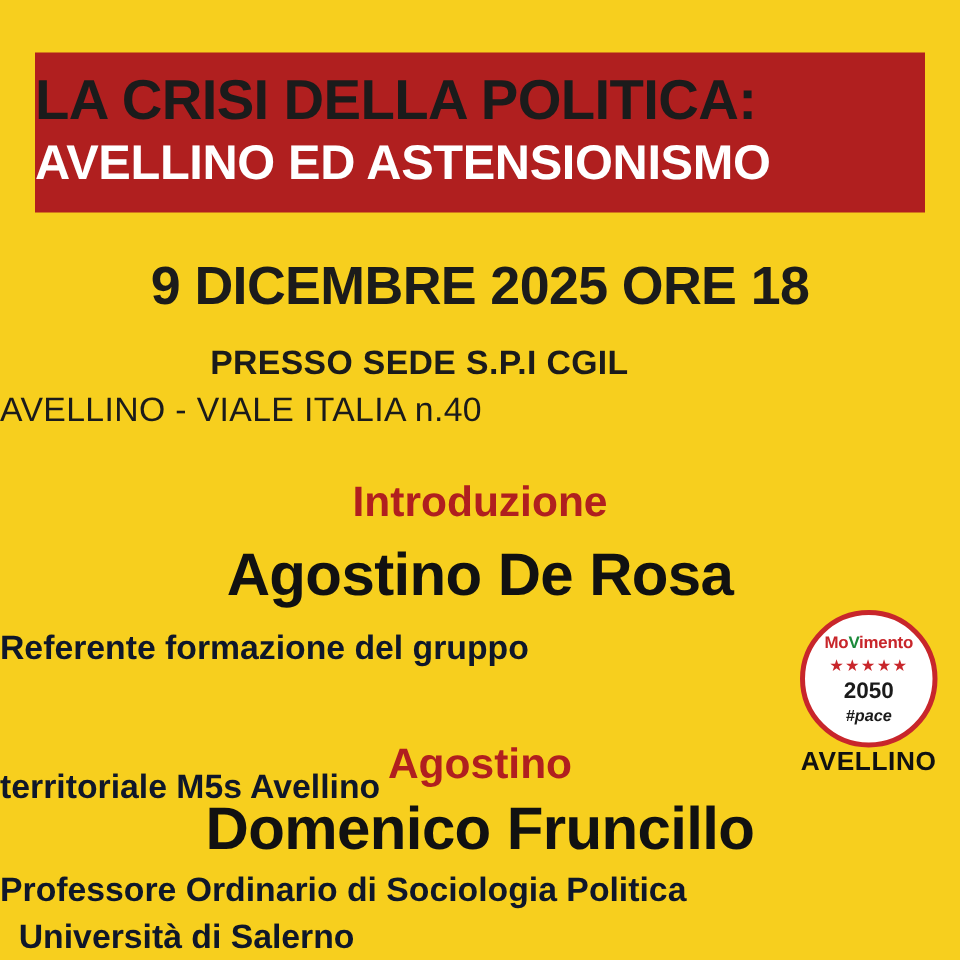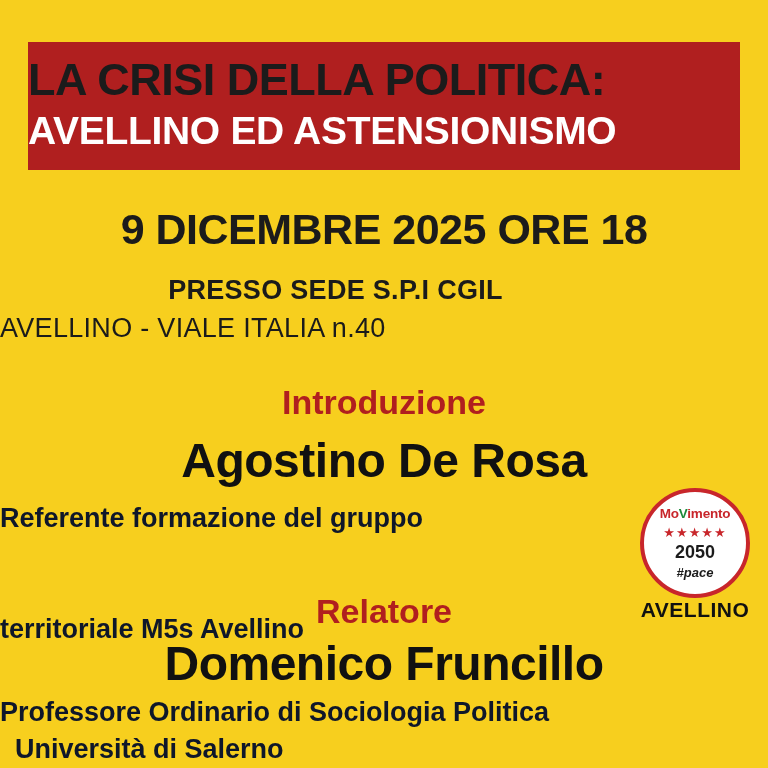--- a/index.html
+++ b/index.html
@@ -206,21 +206,21 @@
 
   <div class="date-line">9 DICEMBRE 2025 ORE 18</div>
   <div class="venue-line1">PRESSO SEDE S.P.I CGIL</div>
   <div class="venue-line2">AVELLINO - VIALE ITALIA n.40</div>
 
   <div class="role role-intro">Introduzione</div>
   <div class="name name-1">Agostino De Rosa</div>
   <div class="sub sub-1a">Referente formazione del gruppo</div>
   <div class="sub sub-1b">territoriale M5s Avellino</div>
 
-  <div class="role role-rel">Relatore</div>
+  <div class="role role-rel">Agostino</div>
   <div class="name name-2">Domenico Fruncillo</div>
   <div class="sub sub-2a">Professore Ordinario di Sociologia Politica</div>
   <div class="sub sub-2b">Università di Salerno</div>
 
   <div class="logo-wrap">
     <div class="logo-circle">
       <div class="logo-mov"><span>Mo</span><span class="vee">V</span><span>imento</span></div>
       <div class="logo-stars">★★★★★</div>
       <div class="logo-2050">2050</div>
       <div class="logo-pace">#pace</div>

